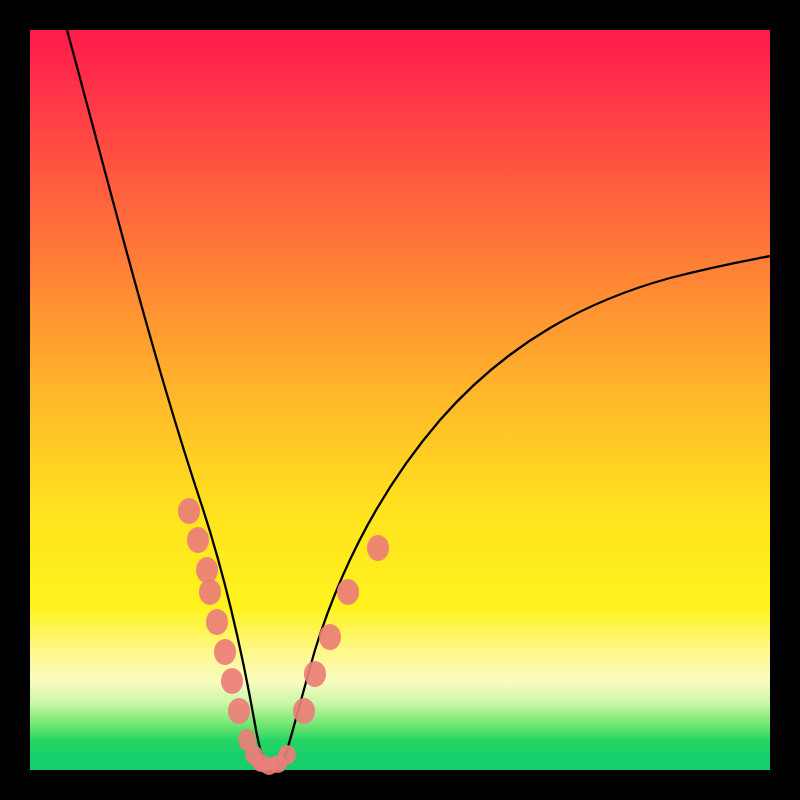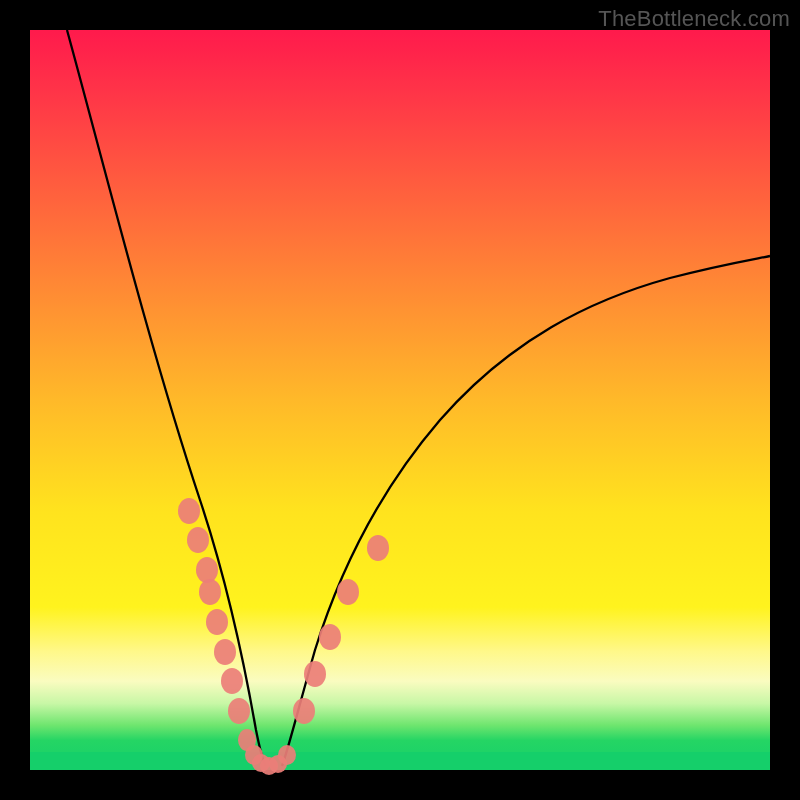--- a/index.html
+++ b/index.html
@@ -119,15 +119,14 @@
         <ellipse class="data-dot" cx="274" cy="681" rx="11" ry="13"></ellipse>
         <ellipse class="data-dot" cx="285" cy="644" rx="11" ry="13"></ellipse>
         <ellipse class="data-dot" cx="300" cy="607" rx="11" ry="13"></ellipse>
         <ellipse class="data-dot" cx="318" cy="562" rx="11" ry="13"></ellipse>
         <ellipse class="data-dot" cx="348" cy="518" rx="11" ry="13"></ellipse>
       </g>
 
     </svg>
   </div>
 
-  <div class="watermark">TheBottleneck.com</div>
 
 </div>
 
 </body></html>

